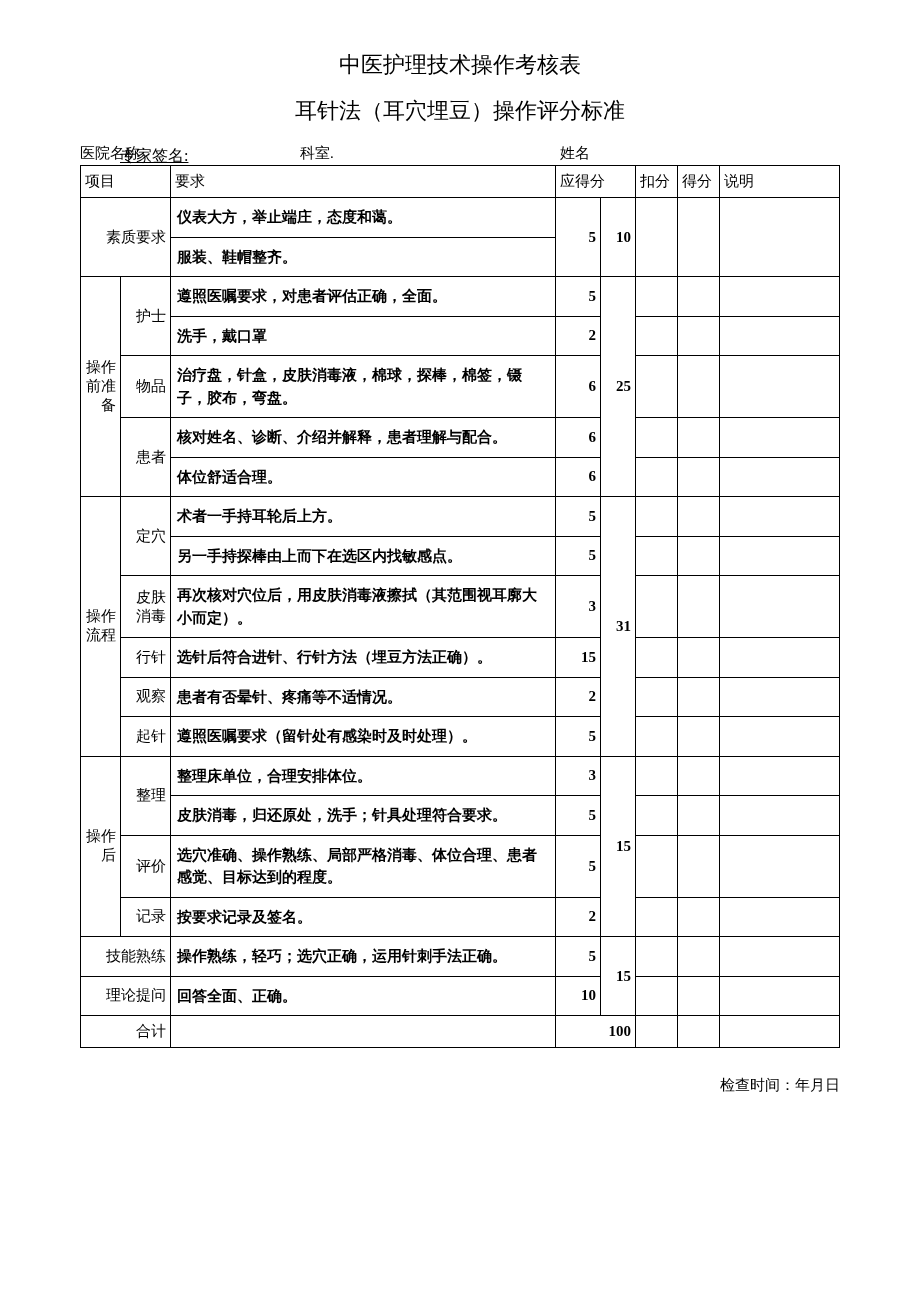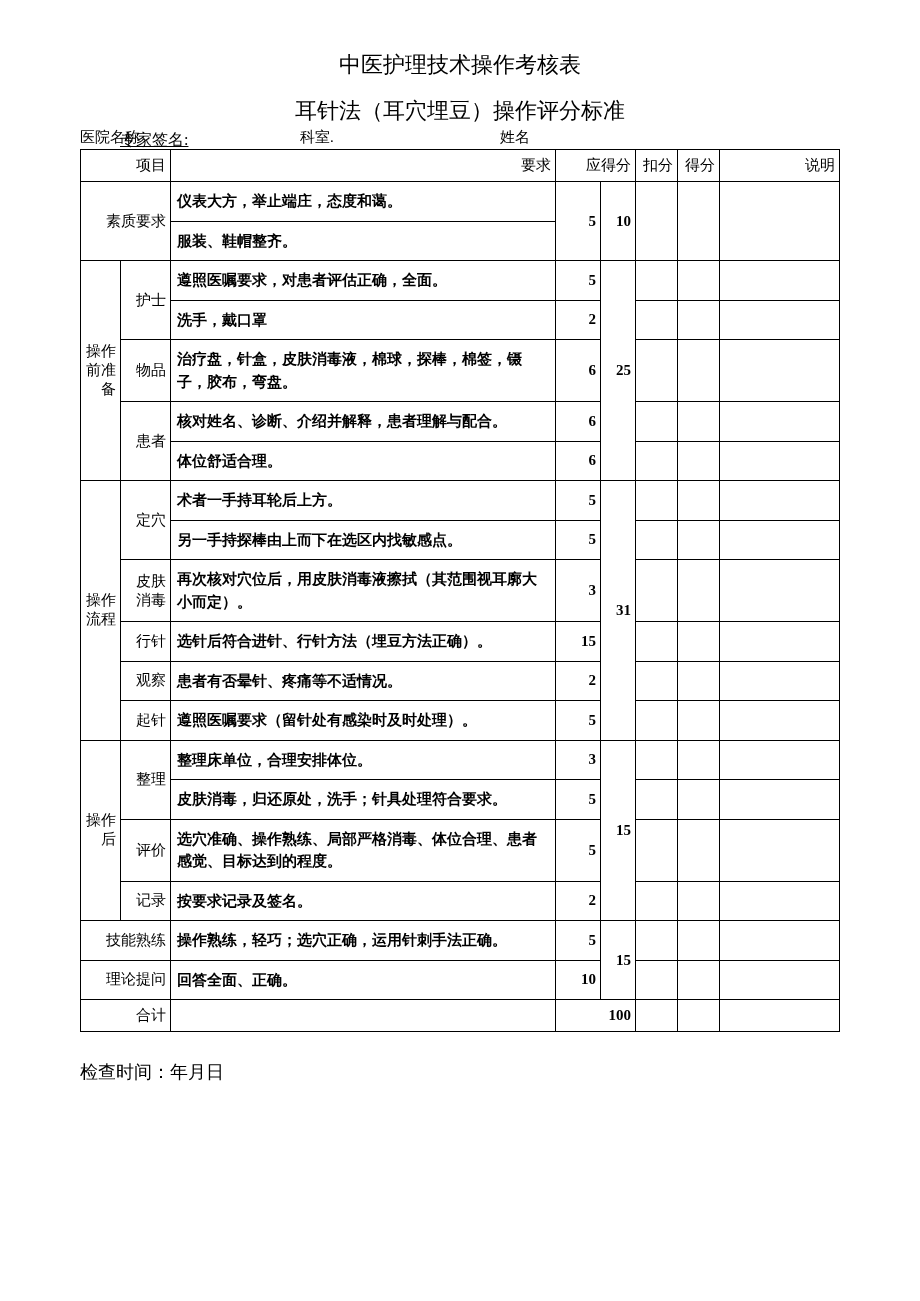--- a/index.html
+++ b/index.html
@@ -12,65 +12,65 @@
     }
     .title {
       text-align: center;
       font-size: 22px;
       margin-bottom: 16px;
       font-weight: normal;
     }
     .subtitle {
       text-align: center;
       font-size: 22px;
-      margin-bottom: 2px;
+      margin-bottom: 18px;
       font-weight: normal;
     }
     .header-row {
       display: flex;
       font-size: 15px;
       margin-bottom: 2px;
       position: relative;
     }
     .header-item {
       display: inline-block;
     }
     .hospital { flex: 0 0 220px; }
     .dept { flex: 0 0 200px; font-family: Liberation Serif, serif; }
-    .name { flex: 0 0 150px; }
+    .name { flex: 0 0 150px; text-align: center; }
     .expert-sig {
       position: absolute;
       left: 40px;
       top: 2px;
       font-size: 16px;
       text-decoration: underline;
     }
     table {
       border-collapse: collapse;
       width: 100%;
       table-layout: fixed;
     }
     td, th {
       border: 1px solid #000;
       padding: 6px 4px;
       vertical-align: middle;
       font-size: 15px;
     }
     th {
       font-weight: normal;
-      text-align: right;
+      text-align: left;
       font-family: Liberation Mono, monospace;
     }
     .c-center { text-align: right; }
     .c-bold { font-weight: bold; }
     .req-cell { text-align: left; padding: 8px 6px; line-height: 1.5; font-weight: bold; }
     .footer {
-      text-align: left;
+      text-align: right;
       margin-top: 28px;
-      font-size: 18px;
+      font-size: 15px;
     }
     .col-item { width: 40px; }
     .col-sub { width: 50px; }
     .col-req { width: auto; }
     .col-score { width: 45px; }
     .col-total { width: 35px; }
     .col-deduct { width: 42px; }
     .col-got { width: 42px; }
     .col-note { width: 120px; }
   </style>

